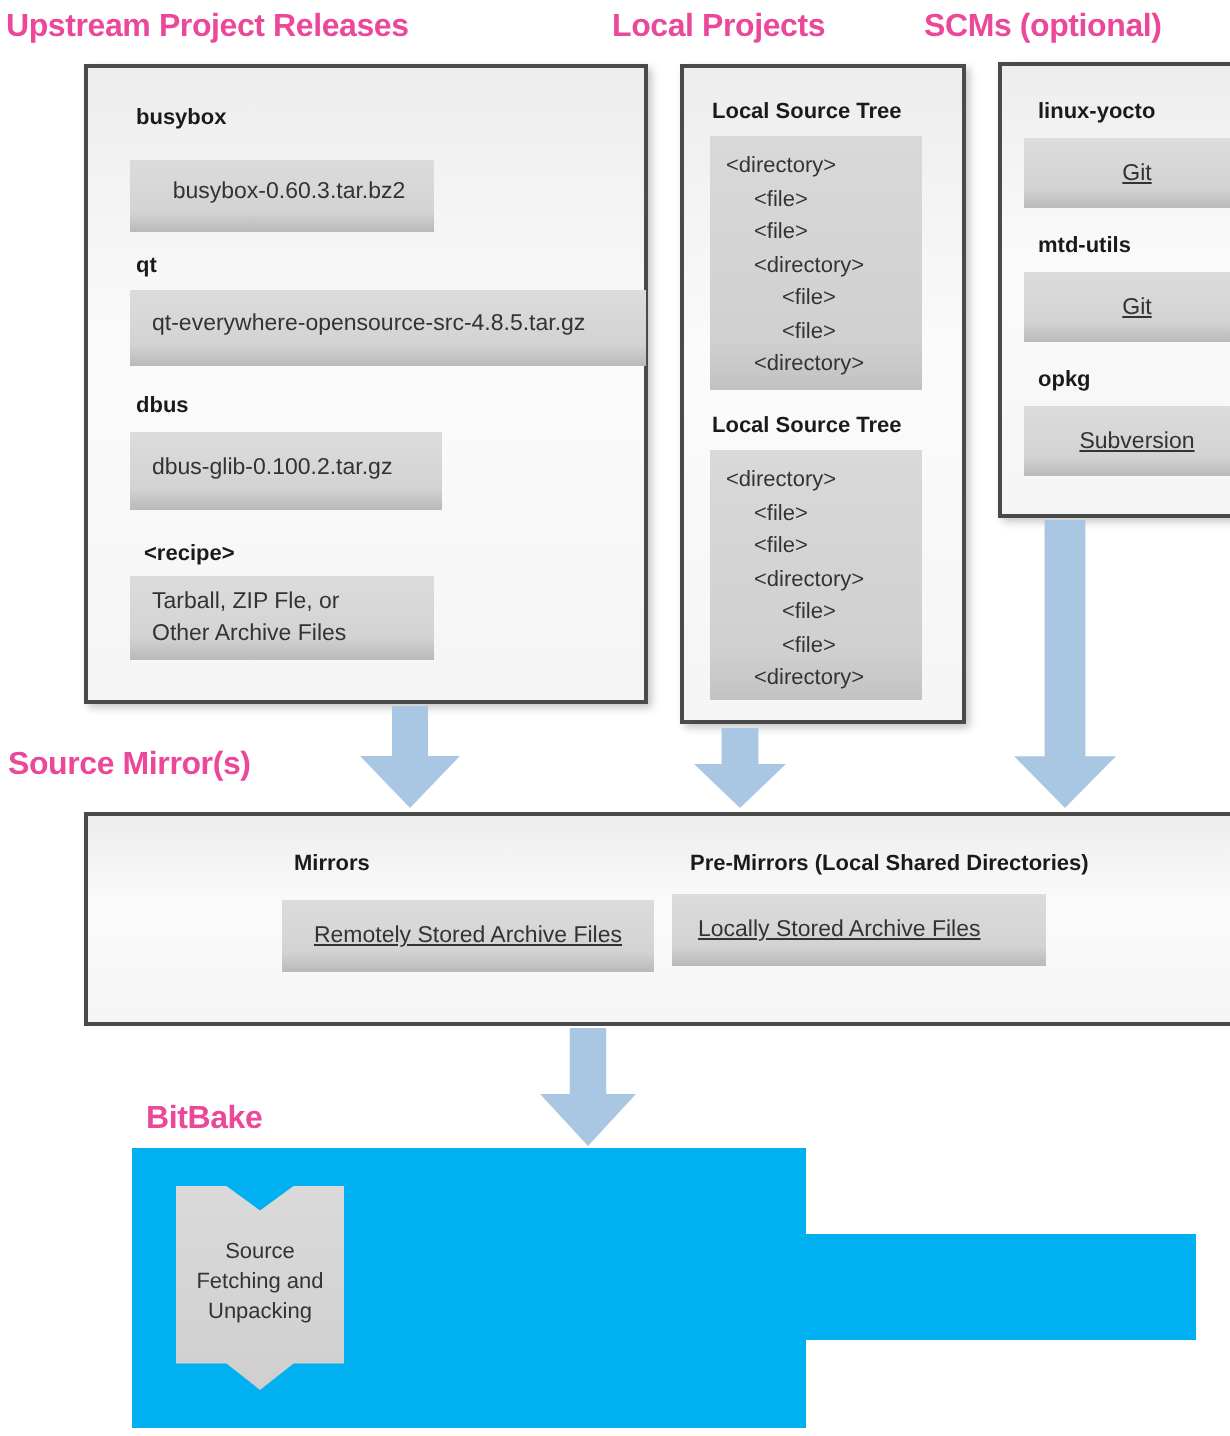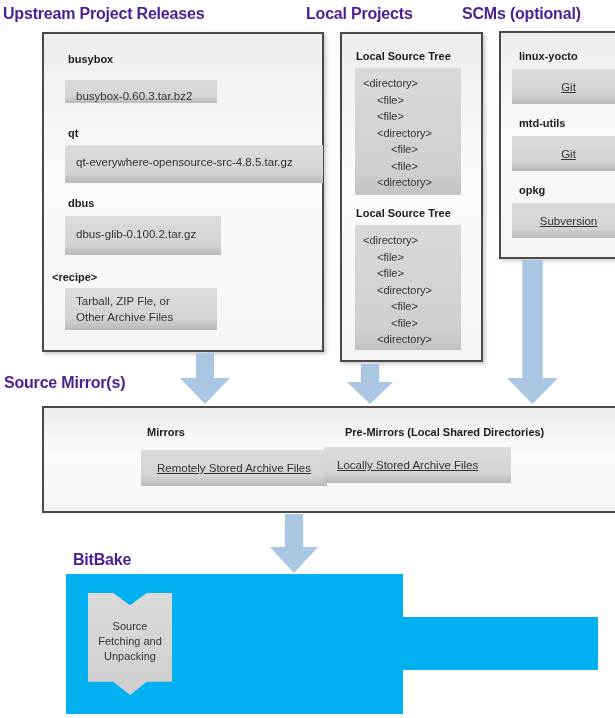--- a/index.html
+++ b/index.html
@@ -1,21 +1,21 @@
 <!DOCTYPE html>
 <html><head>
 <meta charset="utf-8">
 <style>
   html,body{margin:0;padding:0;background:#fff;}
   #canvas{
     position:relative;width:615px;height:718px;background:#fff;overflow:hidden;
     font-family:"Liberation Sans",sans-serif;color:#1a1a1a;
   }
   .heading{
-    position:absolute;font-size:16px;font-weight:bold;letter-spacing:-0.2px;color:#4c1d95;
+    position:absolute;font-size:16px;font-weight:bold;letter-spacing:-0.2px;color:#ec4899;
     white-space:nowrap;
   }
   .outer-box{
     position:absolute;border:2px solid #4a4a4a;box-sizing:border-box;
     background:linear-gradient(180deg,#ededed 0%,#fbfbfb 45%,#f5f5f5 100%);
     box-shadow:2px 2px 4px rgba(0,0,0,0.22);
     margin-left:40px;
   }
   .sub-label{
     position:absolute;font-size:11px;font-weight:bold;color:#1a1a1a;white-space:nowrap;
@@ -54,26 +54,26 @@
 <body>
 
 <div id="canvas">
 
   <div class="heading" style="left:3px;top:5px;">Upstream Project Releases</div>
   <div class="heading" style="left:306px;top:5px;">Local Projects</div>
   <div class="heading" style="left:462px;top:5px;">SCMs (optional)</div>
 
   <div class="outer-box" style="left:2px;top:32px;width:282px;height:320px;">
     <div class="sub-label" style="left:24px;top:19px;">busybox</div>
-    <div class="gbox pad" style="left:21px;top:46px;width:152px;height:23px;">busybox-0.60.3.tar.bz2</div>
+    <div class="gbox pad" style="left:21px;top:46px;width:152px;height:36px;text-align:center;">busybox-0.60.3.tar.bz2</div>
     <div class="sub-label" style="left:24px;top:93px;">qt</div>
     <div class="gbox pad" style="left:21px;top:111px;width:258px;height:38px;padding-top:11px;">qt-everywhere-opensource-src-4.8.5.tar.gz</div>
     <div class="sub-label" style="left:24px;top:163px;">dbus</div>
     <div class="gbox pad" style="left:21px;top:182px;width:156px;height:39px;padding-top:12px;">dbus-glib-0.100.2.tar.gz</div>
-    <div class="sub-label" style="left:8px;top:237px;">&lt;recipe&gt;</div>
+    <div class="sub-label" style="left:28px;top:237px;">&lt;recipe&gt;</div>
     <div class="gbox pad" style="left:21px;top:254px;width:152px;height:42px;padding-top:5px;line-height:16px;">Tarball, ZIP Fle, or
 Other Archive Files</div>
   </div>
 
   <div class="outer-box" style="left:300px;top:32px;width:143px;height:330px;">
     <div class="sub-label" style="left:14px;top:16px;">Local Source Tree</div>
     <div class="tree" style="left:13px;top:34px;width:106px;height:127px;">
       <div class="tree-line ind-0">&lt;directory&gt;</div>
       <div class="tree-line ind-1">&lt;file&gt;</div>
       <div class="tree-line ind-1">&lt;file&gt;</div>
@@ -105,21 +105,21 @@
 
   <div class="arrow a1" style="left:180px;top:353px;width:50px;height:51px;"></div>
   <div class="arrow a2" style="left:347px;top:364px;width:46px;height:40px;"></div>
   <div class="arrow a3" style="left:507px;top:260px;width:51px;height:144px;"></div>
 
   <div class="heading" style="left:4px;top:374px;">Source Mirror(s)</div>
   <div class="outer-box" style="left:2px;top:406px;width:608px;height:107px;box-shadow:none;">
     <div class="sub-label" style="left:103px;top:18px;">Mirrors</div>
     <div class="gbox center" style="left:97px;top:42px;width:186px;height:36px;">Remotely Stored Archive Files</div>
     <div class="sub-label" style="left:301px;top:18px;">Pre-Mirrors (Local Shared Directories)</div>
-    <div class="gbox center" style="left:280px;top:39px;width:187px;height:36px;justify-content:flex-start;padding-left:13px;">Locally Stored Archive Files</div>
+    <div class="gbox center" style="left:292px;top:39px;width:187px;height:36px;justify-content:flex-start;padding-left:13px;">Locally Stored Archive Files</div>
   </div>
 
   <div class="arrow a4" style="left:270px;top:514px;width:48px;height:59px;"></div>
 
   <div class="heading" style="left:73px;top:551px;">BitBake</div>
   <div class="cyan" style="left:66px;top:574px;width:337px;height:140px;">
     <div class="chevron">Source Fetching and Unpacking</div>
   </div>
   <div class="cyan" style="left:403px;top:617px;width:195px;height:53px;"></div>
 

